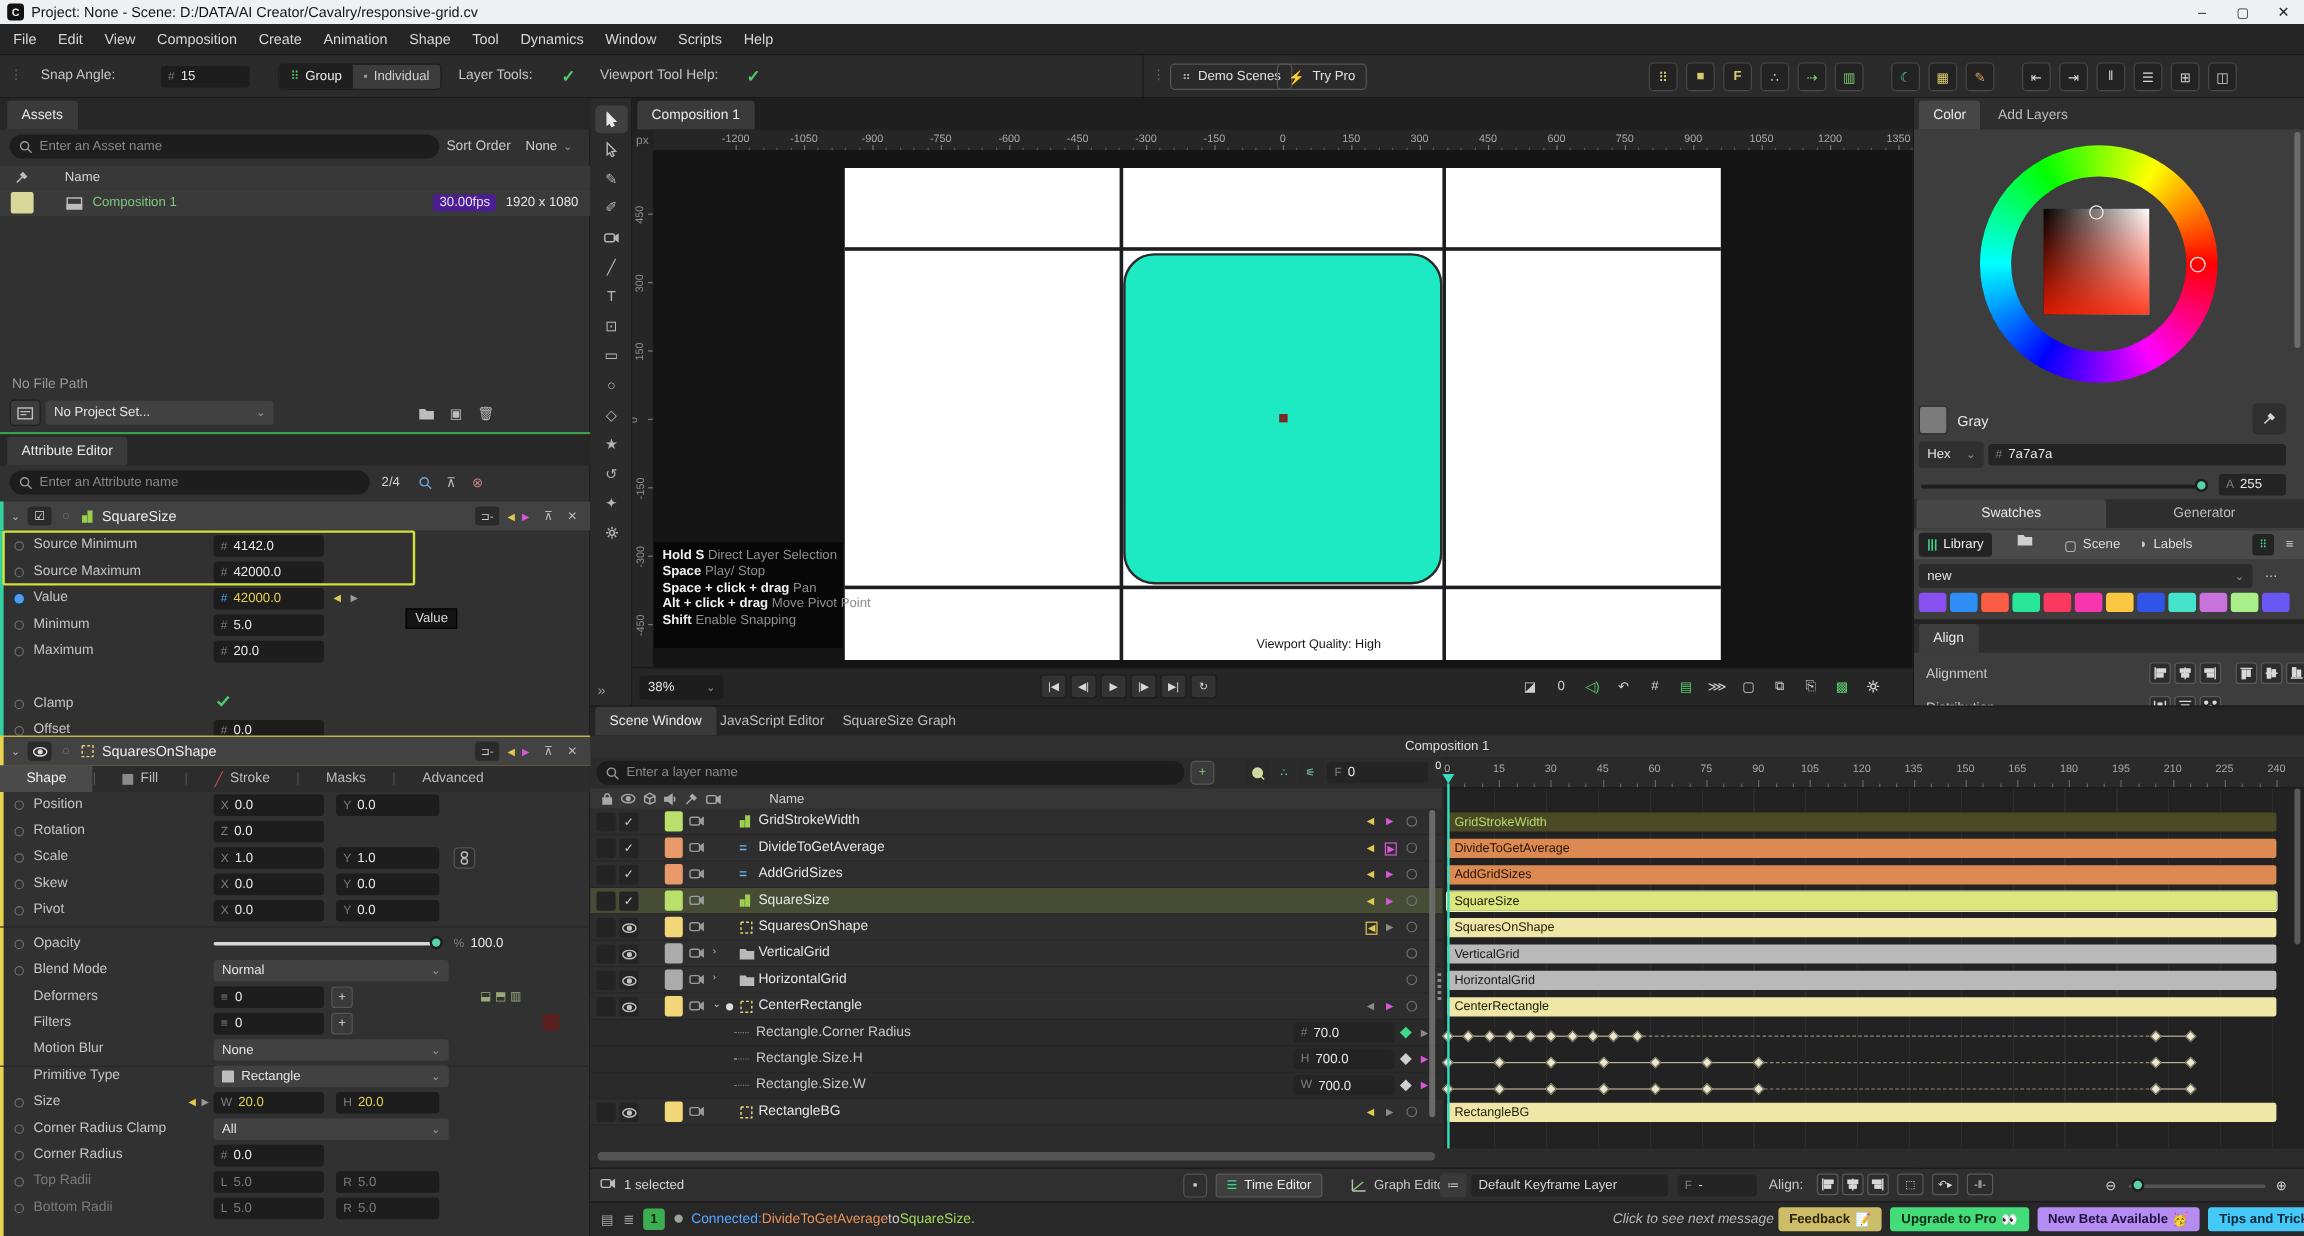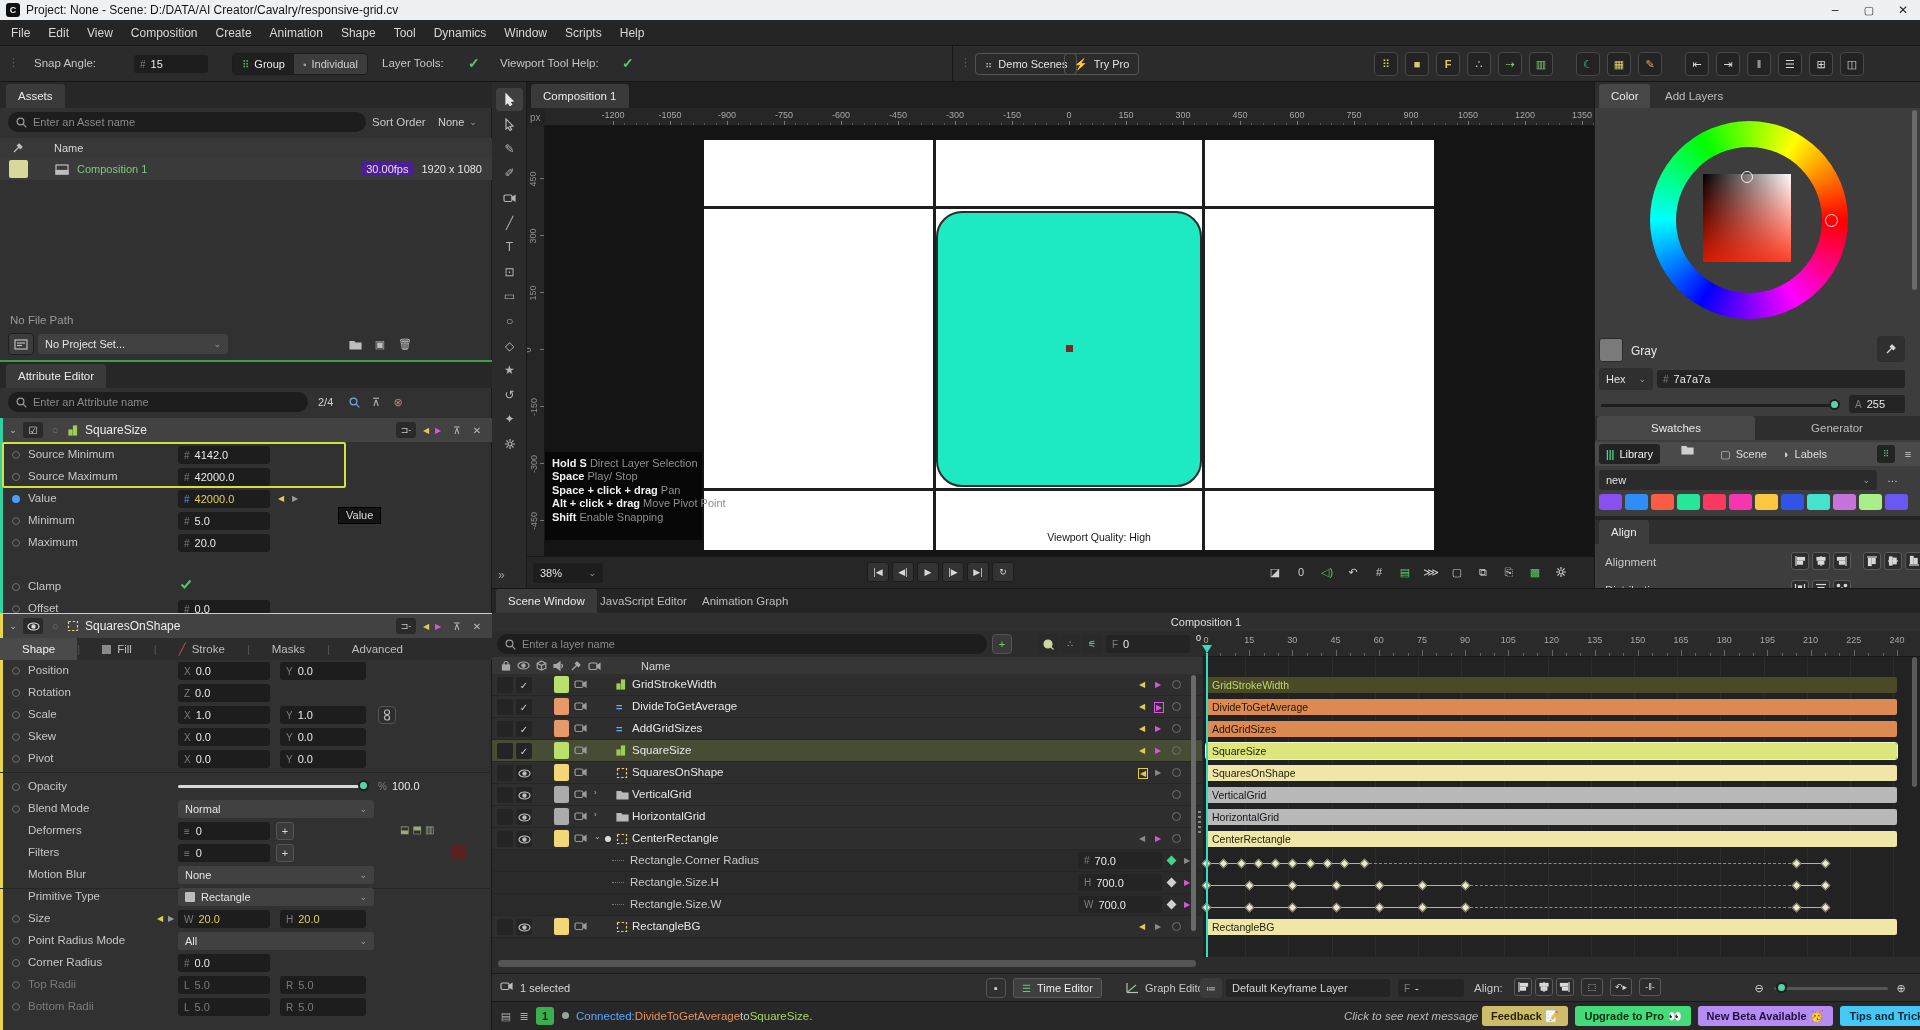--- a/index.html
+++ b/index.html
@@ -483,21 +483,21 @@
             <span class="pfx" style="">W</span>
             <span class="val accent">20.0</span>
           </div>
           <div style="position: absolute; left: 280px; top: 2px; width: 86px; height: 18px; background: rgb(29, 29, 29); border-radius: 3px; display: flex; align-items: center; padding: 0px 6px; gap: 5px;">
             <span class="pfx" style="">H</span>
             <span class="val accent">20.0</span>
           </div>
         </div>
         <div style="position: absolute; left: 0px; top: 848px; width: 492px; height: 22px;">
           <span style="position: absolute; left: 12px; top: 7px; width: 8px; height: 8px; border-radius: 50%; border: 1px solid rgb(110, 110, 110);"></span>
-          <span class="lbl" style="position: absolute; left: 28px; top: 4px;">Point Radius Mode</span>
+          <span class="lbl" style="position: absolute; left: 28px; top: 4px;">Corner Radius Clamp</span>
           <div style="position: absolute; left: 178px; top: 2px; width: 196px; height: 18px; background: rgb(65, 65, 65); border-radius: 3px; display: flex; align-items: center; padding: 0px 7px; gap: 6px;">
             <span style="color:#e4e4e4;">All</span>
             <span style="flex:1"></span>
             <span class="car" style="color:#9b9b9b;font-size:9px;">⌄</span>
           </div>
         </div>
         <div style="position: absolute; left: 0px; top: 870px; width: 492px; height: 22px;">
           <span style="position: absolute; left: 12px; top: 7px; width: 8px; height: 8px; border-radius: 50%; border: 1px solid rgb(110, 110, 110);"></span>
           <span class="lbl" style="position: absolute; left: 28px; top: 4px;">Corner Radius</span>
           <div style="position: absolute; left: 178px; top: 2px; width: 92px; height: 18px; background: rgb(29, 29, 29); border-radius: 3px; display: flex; align-items: center; padding: 0px 6px; gap: 5px;">
@@ -947,21 +947,21 @@
 
   <div class="abs" style="left:492px;top:588px;width:1428px;height:385px;background:#2c2c2c;border-top:1px solid #161616;">
     <div class="abs" style="left:0;top:0;width:1428px;height:24px;background:#252525;"></div>
     <span class="abs tab active" style="left:4px;top:0;">
         <span>Scene Window</span>
       </span>
     <span class="abs tab" style="left:96px;top:0;">
         <span>JavaScript Editor</span>
       </span>
     <span class="abs tab" style="left:198px;top:0;">
-        <span>Animation Graph</span>
+        <span>SquareSize Graph</span>
       </span>
 
     <div class="abs" style="left:0;top:24px;width:1428px;height:18px;background:#2f2f2f;text-align:center;">
       <span style="line-height:18px;color:#dedede;">Composition 1</span>
     </div>
 
     <div class="abs pill" style="left:5px;top:45px;width:490px;">
       <span class="glyph" id="ic-search-3">
           <span style="color:#9a9a9a">
             <svg width="11" height="11" viewBox="0 0 11 11" fill="none" stroke="currentColor" stroke-width="1.2">

